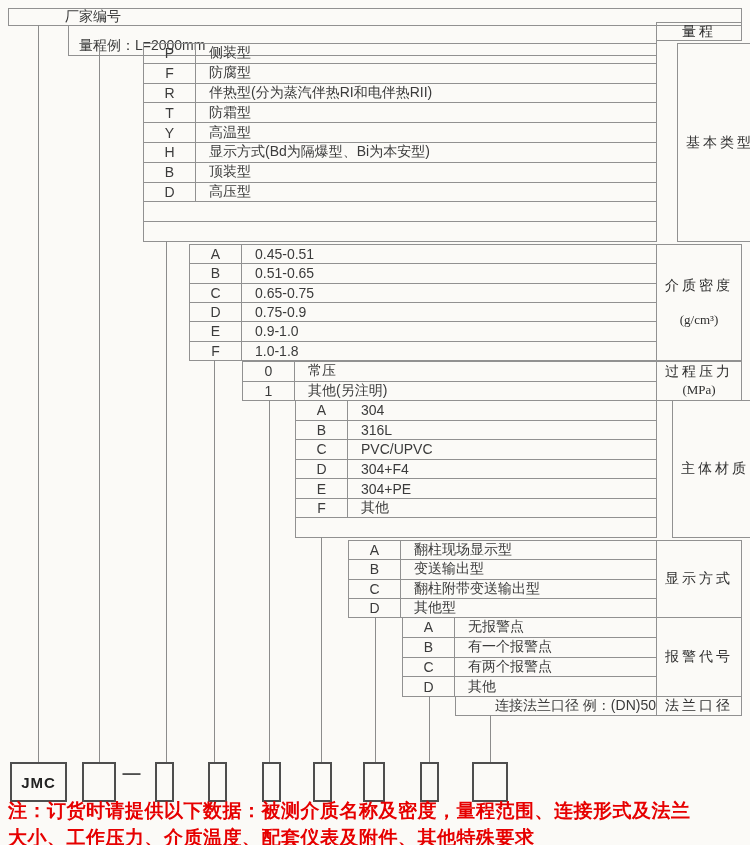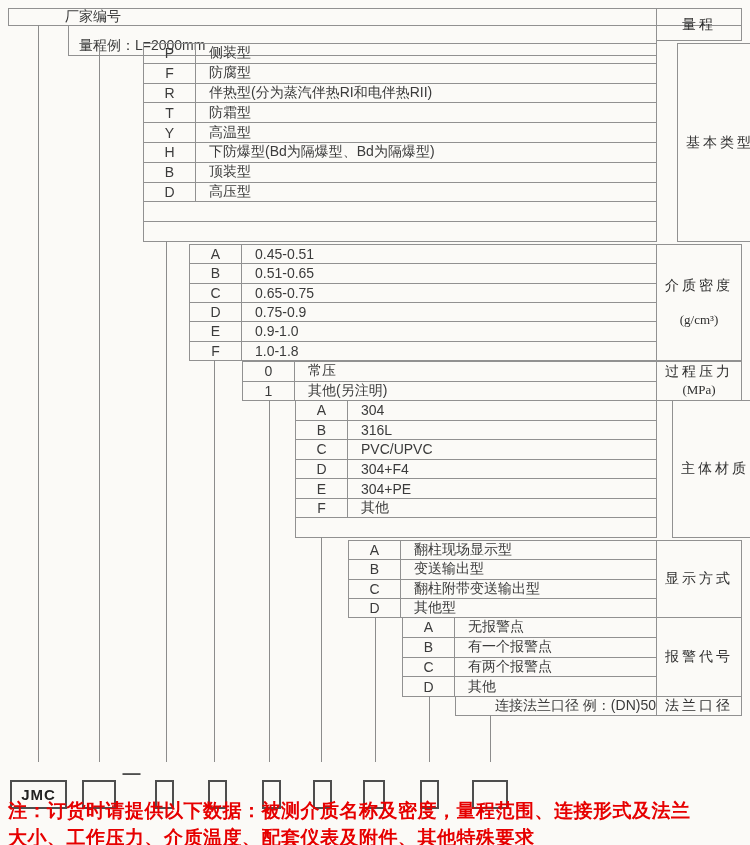--- a/index.html
+++ b/index.html
@@ -40,21 +40,21 @@
     position:absolute;left:656px;width:86px;
     border:1px solid #919191;box-sizing:border-box;
     display:flex;flex-direction:column;align-items:center;justify-content:center;
     font-family:"Liberation Serif","DejaVu Serif",serif;
     color:#2f2f2f;letter-spacing:3px;font-size:14px;line-height:18px;
     text-align:center;
   }
   .lbl .unit{letter-spacing:0;font-size:13px;}
   .vline{position:absolute;width:1px;background:#8c8c8c;}
   .codebox{
-    position:absolute;top:780px;height:29px;
+    position:absolute;top:762px;height:40px;
     border:2px solid #4e4e4e;box-sizing:border-box;
     background:transparent;
     display:flex;align-items:center;justify-content:center;
   }
   .jmc{font-weight:bold;font-size:15px;letter-spacing:1px;color:#222;}
   .dashsep{
     position:absolute;top:762px;height:23px;width:25px;
     display:flex;align-items:center;justify-content:center;
     color:#4e4e4e;font-weight:bold;font-size:18px;
   }
@@ -69,21 +69,21 @@
 
 <div class="wrap">
 
   <div class="hdrbox" style="left:8px;top:8px;width:734px;height:18px;padding-left:56px;">
     <span>厂家编号</span>
   </div>
 
   <div class="hdrbox" style="left:68px;top:25px;width:589px;height:31px;padding-left:10px;align-items:flex-end;">
     <span>量程例：L=2000mm</span>
   </div>
-  <div class="lbl" style="top:8px;height:33px;">
+  <div class="lbl" style="top:22px;height:19px;">
     <span>量程</span>
   </div>
 
   <div class="tbl" style="left:143px;top:43px;width:514px;height:199px;">
     <div class="row">
         <span class="code">P</span>
         <span class="desc">侧装型</span>
       </div>
     <div class="row">
         <span class="code">F</span>
@@ -96,21 +96,21 @@
     <div class="row">
         <span class="code">T</span>
         <span class="desc">防霜型</span>
       </div>
     <div class="row">
         <span class="code">Y</span>
         <span class="desc">高温型</span>
       </div>
     <div class="row">
         <span class="code">H</span>
-        <span class="desc">下防爆型(Bd为隔爆型、Bd为隔爆型)</span>
+        <span class="desc">显示方式(Bd为隔爆型、Bi为本安型)</span>
       </div>
     <div class="row">
         <span class="code">B</span>
         <span class="desc">顶装型</span>
       </div>
     <div class="row">
         <span class="code">D</span>
         <span class="desc">高压型</span>
       </div>
     <div class="row blank"></div>

